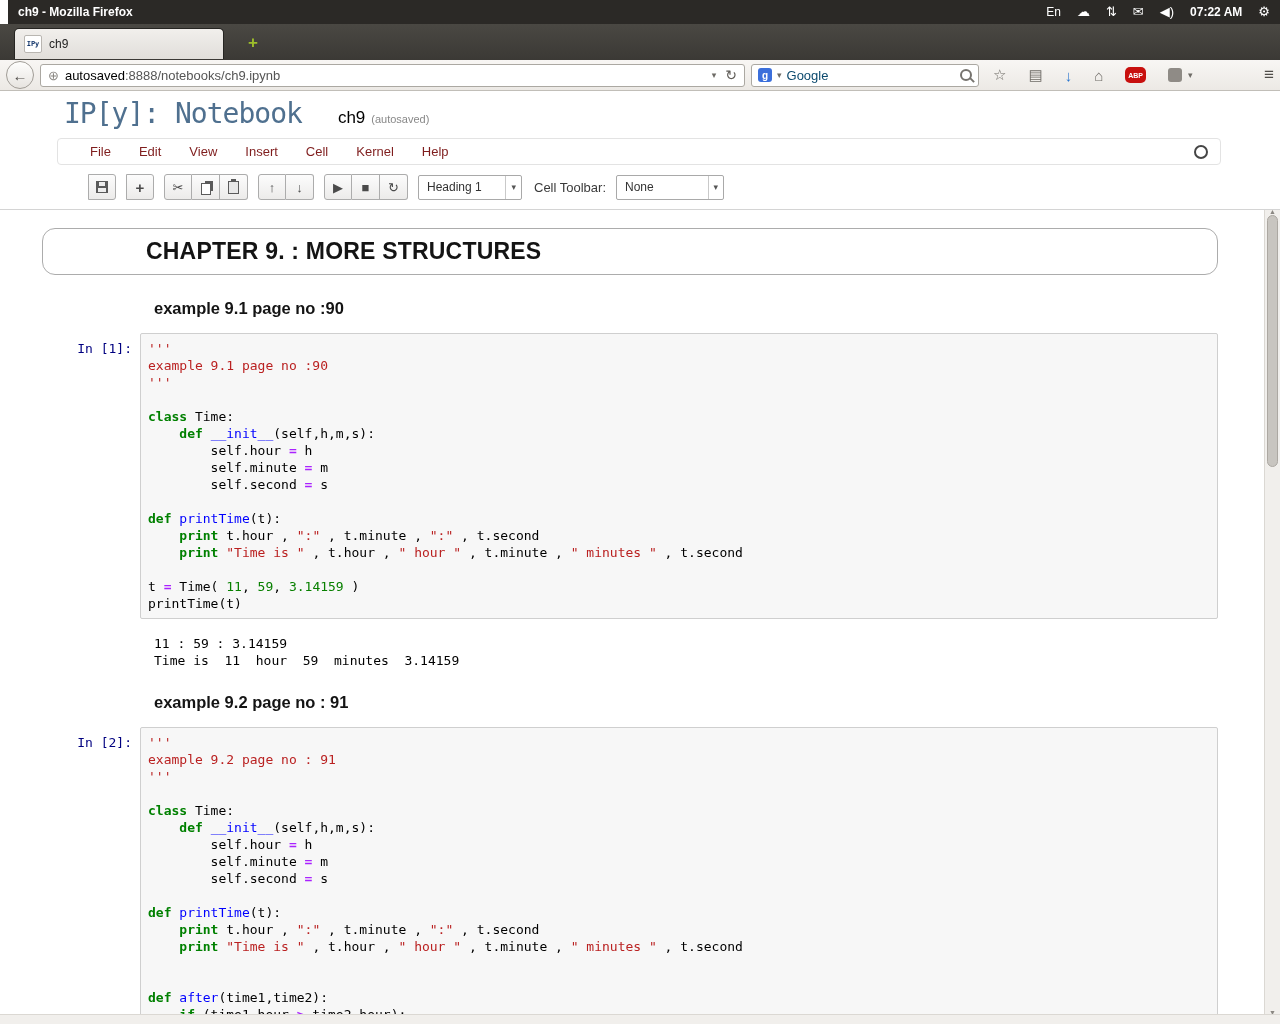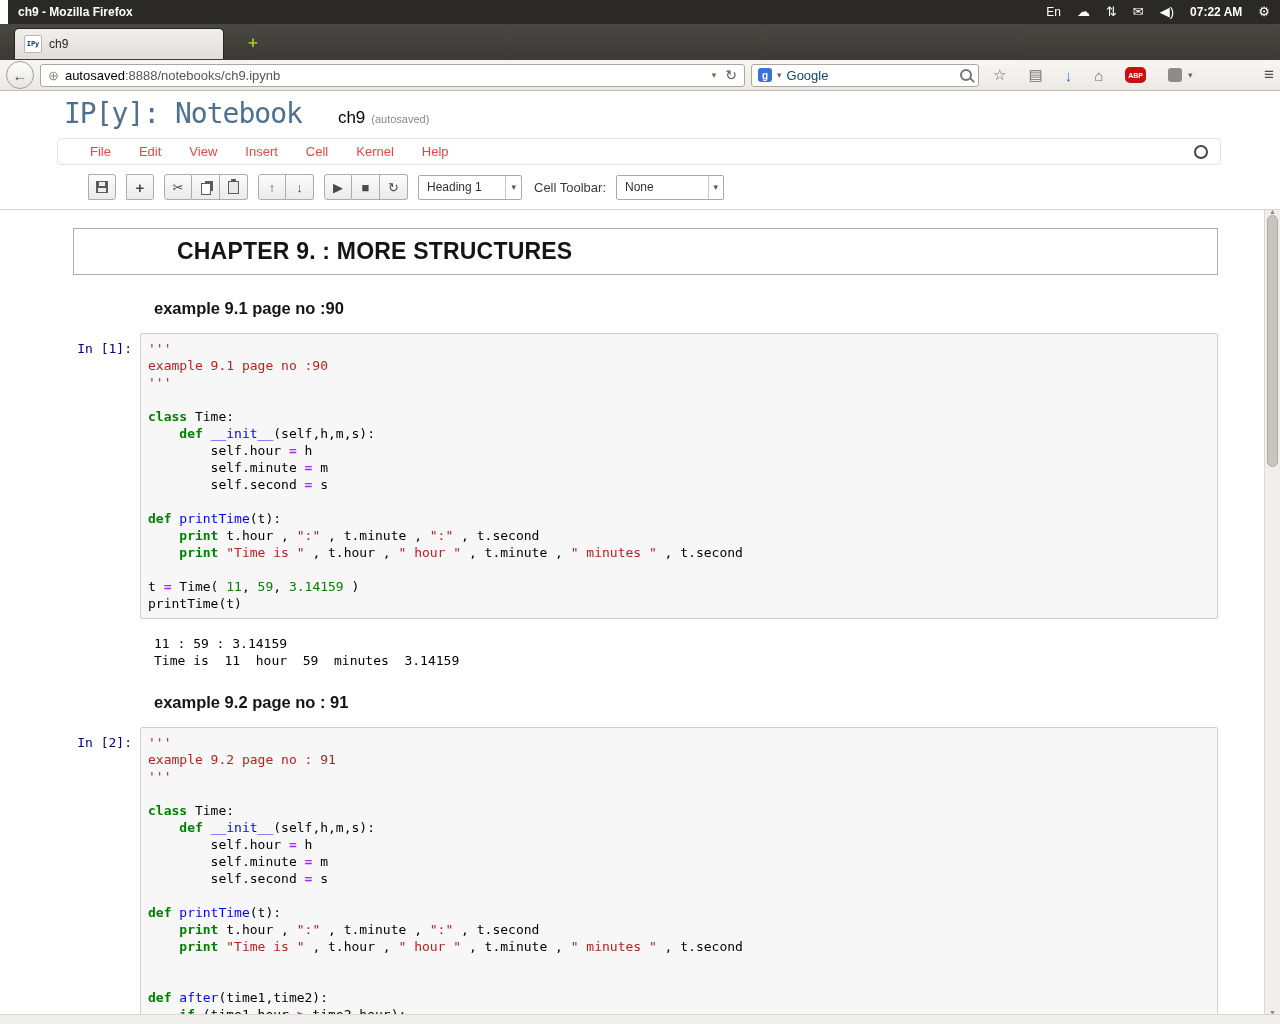--- a/index.html
+++ b/index.html
@@ -60,21 +60,21 @@
 
   
   .page{position:absolute;top:91px;left:0;right:0;bottom:0;background:#fff;}
   .nb-header{position:absolute;top:6px;left:64px;display:flex;align-items:baseline;}
   .nb-logo{font-family:"DejaVu Sans Mono",monospace;font-size:28px;color:#4F708F;letter-spacing:-1px;}
   .nb-title{margin-left:36px;font-size:17px;color:#000;}
   .nb-checkpoint{margin-left:6px;font-size:11px;color:#888;}
 
   .menu-bar{position:absolute;top:47px;left:57px;width:1164px;height:27px;border:1px solid #E3E3E3;
             border-radius:4px;display:flex;align-items:center;padding:0 12px 0 32px;box-sizing:border-box;}
-  .menu-item{font-size:13px;color:#ef4444;margin-right:28px;}
+  .menu-item{font-size:13px;color:#7f1d1d;margin-right:28px;}
   .kernel-dot{margin-left:auto;width:10px;height:10px;border:2px solid #454545;border-radius:50%;}
 
   .nb-toolbar{position:absolute;top:82px;left:88px;height:28px;display:flex;align-items:center;gap:10px;}
   .tb-group{display:flex;}
   .tb-btn{width:28px;height:26px;border:1px solid #ACACAC;background:linear-gradient(#FCFCFC,#ECEBEA);
           display:flex;align-items:center;justify-content:center;color:#4A4A4A;font-size:13px;
           padding:0;margin:0;box-sizing:border-box;font-family:"Liberation Sans",sans-serif;}
   .tb-group .tb-btn+.tb-btn{border-left:none;}
   .tb-group .tb-btn:first-child{border-radius:3px 0 0 3px;}
   .tb-group .tb-btn:last-child{border-radius:0 3px 3px 0;}
@@ -91,21 +91,21 @@
   .tb-select .sel-caret{margin-left:auto;border-left:1px solid #C9C9C9;height:100%;display:flex;
                         align-items:center;padding:0 5px;color:#555;font-size:9px;}
   .tb-select.wide{width:108px;}
   .tb-label{font-size:13px;color:#3A3A3A;margin-left:2px;}
   .toolbar-divider{position:absolute;top:118px;left:0;right:0;border-bottom:1px solid #D4D4D4;
                    box-shadow:0 1px 2px rgba(0,0,0,0.06);}
 
   
   .nb-area{position:absolute;top:119px;left:0;right:16px;bottom:10px;overflow:hidden;
            padding-top:18px;box-sizing:border-box;background:#fff;}
-  .hcell-box{margin:0 46px 0 73px;height:45px;border:1px solid #ACACAC;border-radius:0;}
+  .hcell-box{margin:0 46px 0 42px;height:45px;border:1px solid #ACACAC;border-radius:13px;}
   .hcell-box h1{margin:0;padding-left:103px;font-size:23px;font-weight:bold;line-height:45px;
                 color:#141414;letter-spacing:0.2px;}
   .subheading{margin:24px 0 0 154px;font-size:16.5px;font-weight:bold;color:#141414;}
   .code-row{display:flex;margin:15px 46px 16px 0;}
   .prompt{flex:0 0 140px;text-align:right;padding:8px 8px 0 0;box-sizing:border-box;
           font:13px "DejaVu Sans Mono",monospace;color:#000080;}
   .input-area{flex:1;background:#F7F7F7;border:1px solid #CFCFCF;border-radius:2px;padding:6px 7px;}
   .input-area pre{margin:0;font:13px/17px "DejaVu Sans Mono",monospace;color:#000;}
   .cell-output{margin:7px 0 0 154px;font:13px/17px "DejaVu Sans Mono",monospace;color:#000;}
   .tk-k{color:#008000;font-weight:bold;}

